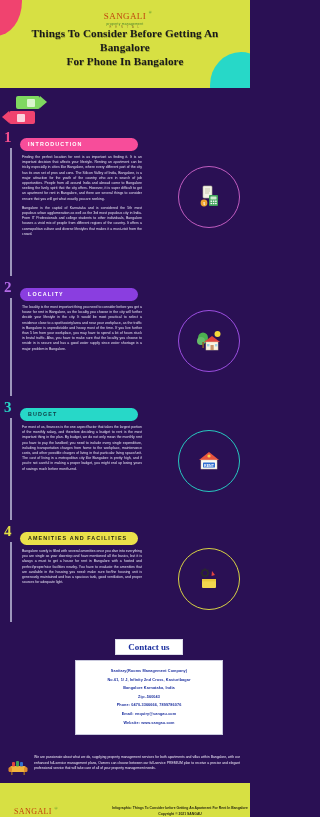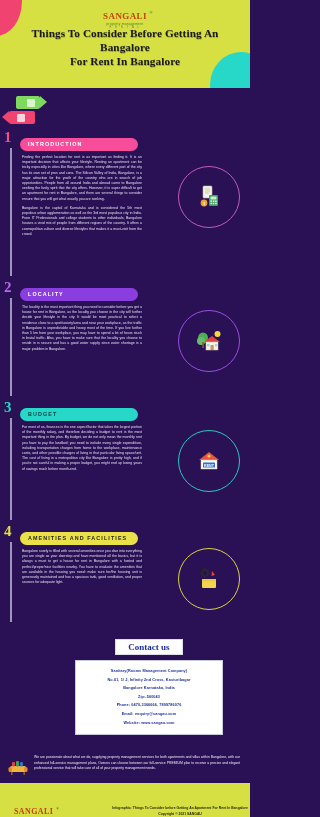--- a/index.html
+++ b/index.html
@@ -24,21 +24,21 @@
   .hdr-blob-right{
     position:absolute;right:-22px;bottom:-30px;width:62px;height:66px;
     background:#27d8c8;border-radius:50%;
   }
   .logo{
     position:absolute;left:0;right:0;top:6px;text-align:center;
     line-height:1;
   }
   .logo-main{
     font-family:"Liberation Serif",serif;
-    font-size:9px;font-weight:bold;color:#c1440e;letter-spacing:.4px;
+    font-size:9px;font-weight:normal;color:#c1440e;letter-spacing:.4px;
     display:inline-block;position:relative;
   }
   .logo-tm{
     position:absolute;right:-6px;top:-1px;font-size:4px;color:#1f7a1f;
   }
   .logo-sub{
     font-size:3.2px;color:#3b7a2a;letter-spacing:.3px;margin-top:1px;
   }
   .logo-sub2{
     font-size:2.6px;color:#8a6b2a;letter-spacing:1.6px;margin-top:1px;
@@ -216,21 +216,21 @@
         <span>SANGALI</span>
         <span class="logo-tm">®</span>
       </div>
       <div class="logo-sub">property management</div>
       <div class="logo-sub2">R E N T A L</div>
     </div>
 
     <div class="hdr-title">
       <div>Things To Consider Before Getting An</div>
       <div>Bangalore</div>
-      <div>For Rent In Bangalore</div>
+      <div>For Phone In Bangalore</div>
     </div>
   </div>
 
   <div class="body">
 
     <div class="tags">
       <div class="tag tag-green">
         <div class="tag-green-dot"></div>
       </div>
       <div class="tag tag-pink">

